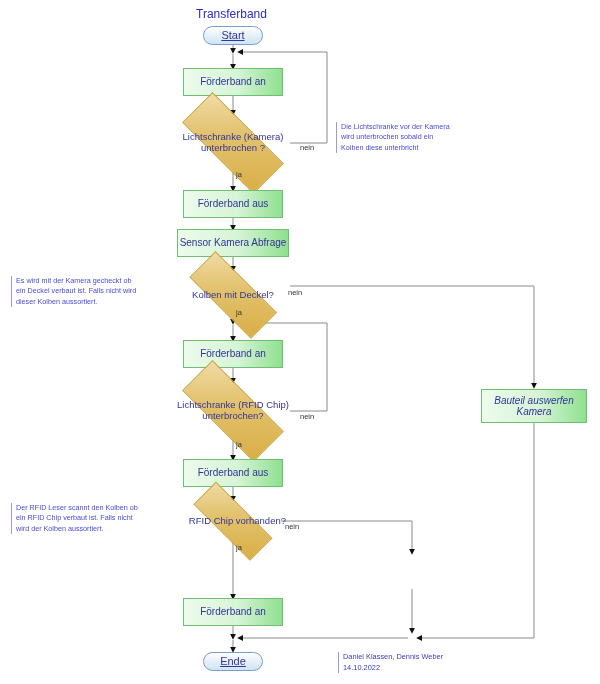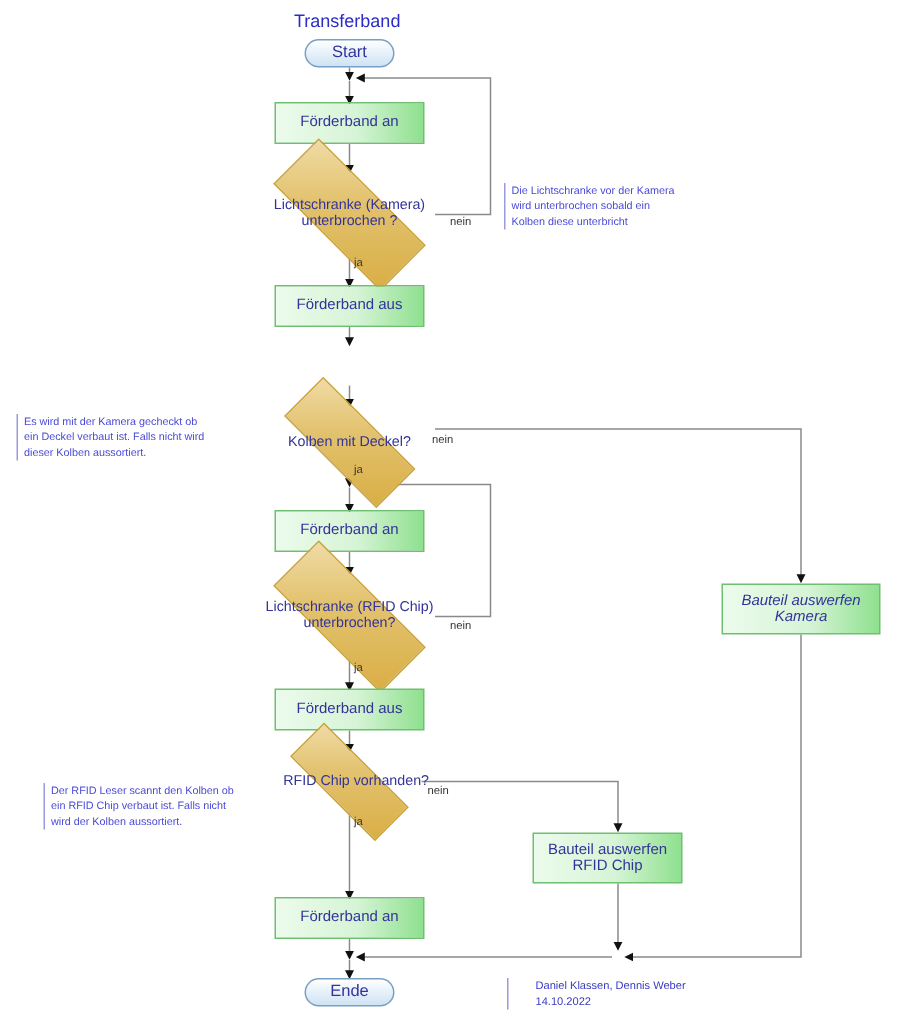--- a/index.html
+++ b/index.html
@@ -7,20 +7,21 @@
        font-family:"Liberation Sans","DejaVu Sans",sans-serif;}
   #canvas{position:absolute;left:0;top:0;width:600px;height:684px;}
   .node{position:absolute;box-sizing:border-box;display:flex;align-items:center;
         justify-content:center;text-align:center;color:#333399;line-height:1.15;}
 
   
   .terminator{
     border:1px solid #7a9fc4;border-radius:12px;
     background:linear-gradient(to bottom,#ffffff 0%,#e8f2fa 45%,#cfe3f3 100%);
     font-size:11px;
+    text-decoration:underline;
   }
   
   .process{
     border:1px solid #6fbf73;
     background:linear-gradient(to right,#ecfbec 0%,#d6f4d6 55%,#8fe08f 100%);
     font-size:10px;
   }
   
   .decision{background:transparent;}
   .decision .dshape{
@@ -28,21 +29,21 @@
     transform:translate(-50%,-50%) rotate(45deg);
     border:1px solid #c9a23c;
     background:linear-gradient(135deg,#f0dba5 0%,#e3c370 40%,#d9ae45 100%);
   }
   .decision .dlabel{position:relative;z-index:2;font-size:9.5px;padding:0 2px;}
 
   .note{position:absolute;color:#4a4ad6;font-size:7.2px;line-height:1.45;
         border-left:1px solid #9a9ae0;padding-left:4px;}
   .title{position:absolute;color:#2b2bc8;font-size:12px;font-weight:normal;}
   .sig{position:absolute;color:#3a3ac0;font-size:7.4px;line-height:1.45;
-       border-left:1px solid #9a9ae0;padding-left:18px;}
+       border-left:1px solid #9a9ae0;padding-left:4px;}
   .elabel{position:absolute;color:#333333;font-size:7.5px;}
   svg{position:absolute;left:0;top:0;overflow:visible;}
 </style>
 </head>
 <body>
 
 <div id="canvas">
 
   <svg width="600" height="684">
     <defs>
@@ -103,20 +104,21 @@
 
   <div class="node process" style="left:183px;top:68px;width:100px;height:28px;">Förderband an</div>
 
   <div class="node decision" style="left:163px;top:114px;width:140px;height:58px;">
     <div class="dshape"></div>
     <div class="dlabel">Lichtschranke (Kamera) unterbrochen ?</div>
   </div>
 
   <div class="node process" style="left:183px;top:190px;width:100px;height:28px;">Förderband aus</div>
 
+  <div class="node process" style="left:177px;top:229px;width:112px;height:28px;">Sensor Kamera Abfrage</div>
 
   <div class="node decision" style="left:173px;top:270px;width:120px;height:50px;">
     <div class="dshape"></div>
     <div class="dlabel">Kolben mit Deckel?</div>
   </div>
 
   <div class="node process" style="left:183px;top:340px;width:100px;height:28px;">Förderband an</div>
 
   <div class="node decision" style="left:163px;top:382px;width:140px;height:58px;">
     <div class="dshape"></div>
@@ -125,37 +127,36 @@
 
   <div class="node process" style="left:183px;top:459px;width:100px;height:28px;">Förderband aus</div>
 
   <div class="node decision" style="left:178px;top:500px;width:110px;height:42px;justify-content:flex-end;">
     <div class="dshape"></div>
     <div class="dlabel">RFID Chip vorhanden?</div>
   </div>
 
   <div class="node process" style="left:481px;top:389px;width:106px;height:34px;font-style:italic;">Bauteil auswerfen Kamera</div>
 
-  <div class="node process" style="left:355px;top:555px;width:100px;height:34px;">Bauteil auswerfen RFID Chip</div>
 
   <div class="node process" style="left:183px;top:598px;width:100px;height:28px;">Förderband an</div>
 
   <div class="node terminator" style="left:203px;top:652px;width:60px;height:19px;">Ende</div>
 
   <div class="elabel" style="left:300px;top:143px;">nein</div>
   <div class="elabel" style="left:236px;top:170px;">ja</div>
   <div class="elabel" style="left:288px;top:288px;">nein</div>
   <div class="elabel" style="left:236px;top:308px;">ja</div>
   <div class="elabel" style="left:300px;top:412px;">nein</div>
   <div class="elabel" style="left:236px;top:440px;">ja</div>
   <div class="elabel" style="left:285px;top:522px;">nein</div>
   <div class="elabel" style="left:236px;top:543px;">ja</div>
 
   <div class="note" style="left:336px;top:122px;width:110px;">Die Lichtschranke vor der Kamera wird unterbrochen sobald ein Kolben diese unterbricht</div>
   <div class="note" style="left:11px;top:276px;width:126px;">Es wird mit der Kamera gecheckt ob ein Deckel verbaut ist. Falls nicht wird dieser Kolben aussortiert.</div>
-  <div class="note" style="left:11px;top:522px;width:126px;margin-left:18px;">Der RFID Leser scannt den Kolben ob ein RFID Chip verbaut ist. Falls nicht wird der Kolben aussortiert.</div>
+  <div class="note" style="left:11px;top:503px;width:126px;">Der RFID Leser scannt den Kolben ob ein RFID Chip verbaut ist. Falls nicht wird der Kolben aussortiert.</div>
 
   <div class="sig" style="left:338px;top:652px;width:130px;">
     <div>Daniel Klassen, Dennis Weber</div>
     <div>14.10.2022</div>
   </div>
 
 </div>
 
 </body></html>

